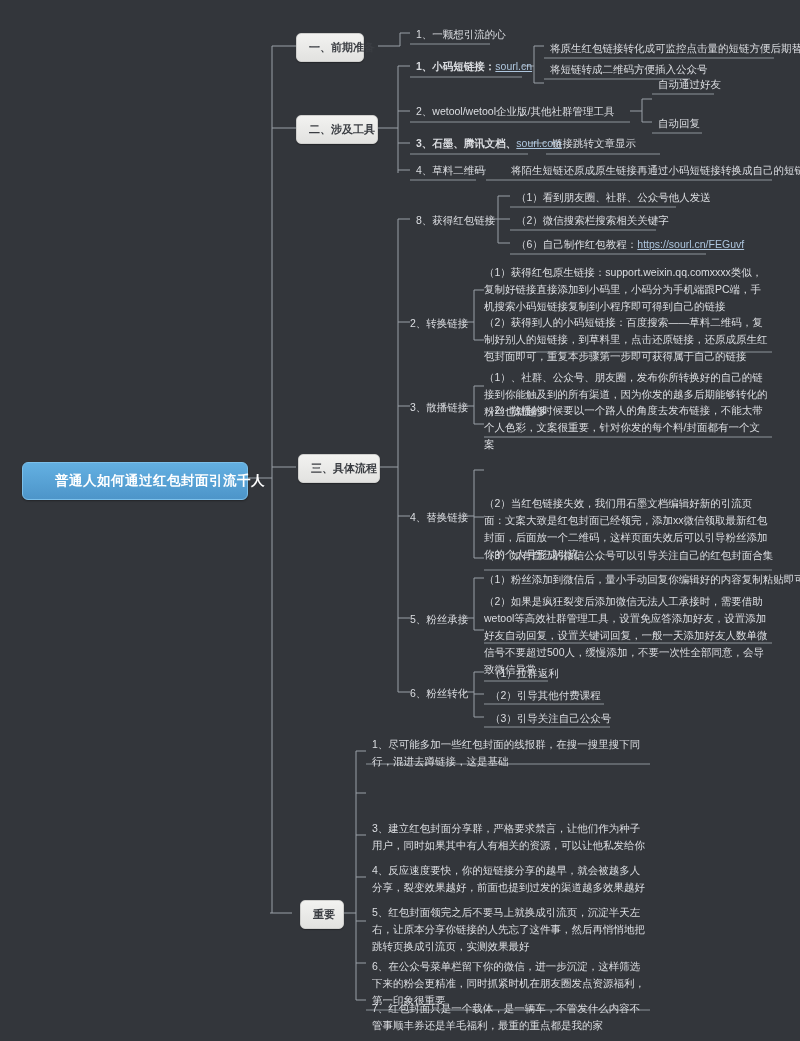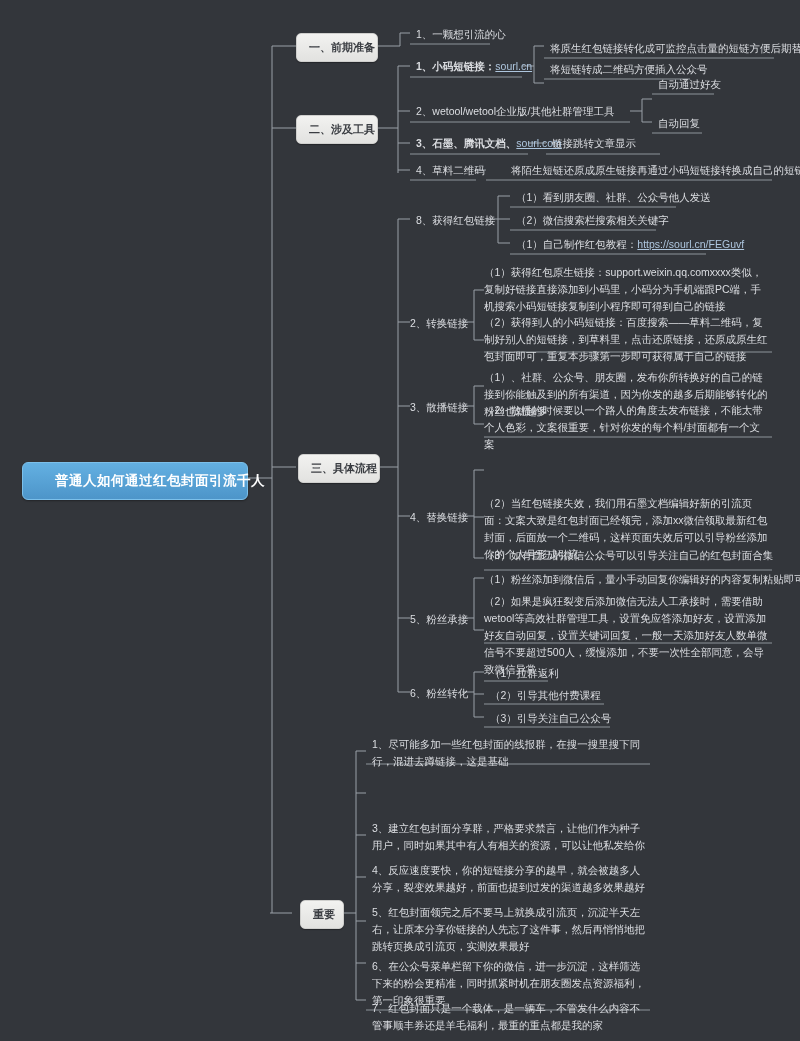--- a/index.html
+++ b/index.html
@@ -191,21 +191,21 @@
       <path d="M484,704 H604"></path>
       <path d="M484,727 H610"></path>
 
       <path d="M366,764 H650"></path>
       <path d="M366,1010 H650"></path>
     </g>
   </svg>
 
   <div class="node root-node" style="left:22px; top:462px; width:226px;padding-left:32px;">普通人如何通过红包封面引流千人</div>
 
-  <div class="node branch-node" style="left:296px; top:33px; width:82px;">一、前期准备</div>
+  <div class="node branch-node" style="left:296px; top:33px; width:68px;">一、前期准备</div>
   <div class="node branch-node" style="left:296px; top:115px; width:82px;">二、涉及工具</div>
   <div class="node branch-node" style="left:298px; top:454px; width:82px;">三、具体流程</div>
   <div class="node branch-node" style="left:300px; top:900px; width:44px;">重要</div>
 
   <div class="node leaf" style="left:410px; top:24px; width:110px;">1、一颗想引流的心</div>
 
   <div class="node leaf" style="left:410px; top:56px; width:130px;">
     <span class="sub-title">1、小码短链接：</span><span class="link">sourl.cn</span>
   </div>
   <div class="node leaf" style="left:544px; top:38px; width:236px;">将原生红包链接转化成可监控点击量的短链方便后期替换</div>
@@ -220,21 +220,21 @@
   </div>
   <div class="node leaf" style="left:546px; top:133px; width:130px;">链接跳转文章显示</div>
 
   <div class="node leaf" style="left:410px; top:160px; width:90px;">4、草料二维码</div>
   <div class="node leaf" style="left:486px; top:160px; width:295px;margin-left:19px;">将陌生短链还原成原生链接再通过小码短链接转换成自己的短链</div>
 
   <div class="node leaf" style="left:410px; top:210px; width:100px;">8、获得红包链接</div>
   <div class="node leaf" style="left:510px; top:187px; width:180px;">（1）看到朋友圈、社群、公众号他人发送</div>
   <div class="node leaf" style="left:510px; top:210px; width:170px;">（2）微信搜索栏搜索相关关键字</div>
   <div class="node leaf" style="left:510px; top:234px; width:210px;">
-    <span>（1）自己制作红包教程：</span><span class="link">https://sourl.cn/FEGuvf</span>
+    <span>（6）自己制作红包教程：</span><span class="link">https://sourl.cn/FEGuvf</span>
   </div>
 
   <div class="node leaf" style="left:404px; top:313px; width:80px;">2、转换链接</div>
   <div class="node leaf wrap" style="left:478px; top:262px; width:298px;">（1）获得红包原生链接：support.weixin.qq.comxxxx类似，复制好链接直接添加到小码里，小码分为手机端跟PC端，手机搜索小码短链接复制到小程序即可得到自己的链接</div>
   <div class="node leaf wrap" style="left:478px; top:312px; width:298px;">（2）获得到人的小码短链接：百度搜索——草料二维码，复制好别人的短链接，到草料里，点击还原链接，还原成原生红包封面即可，重复本步骤第一步即可获得属于自己的链接</div>
 
   <div class="node leaf" style="left:404px; top:397px; width:80px;">3、散播链接</div>
   <div class="node leaf wrap" style="left:478px; top:367px; width:298px;">（1）、社群、公众号、朋友圈，发布你所转换好的自己的链接到你能触及到的所有渠道，因为你发的越多后期能够转化的粉丝也就越多</div>
   <div class="node leaf wrap" style="left:478px; top:400px; width:298px;">（2）散播的时候要以一个路人的角度去发布链接，不能太带个人色彩，文案很重要，针对你发的每个料/封面都有一个文案</div>
 

